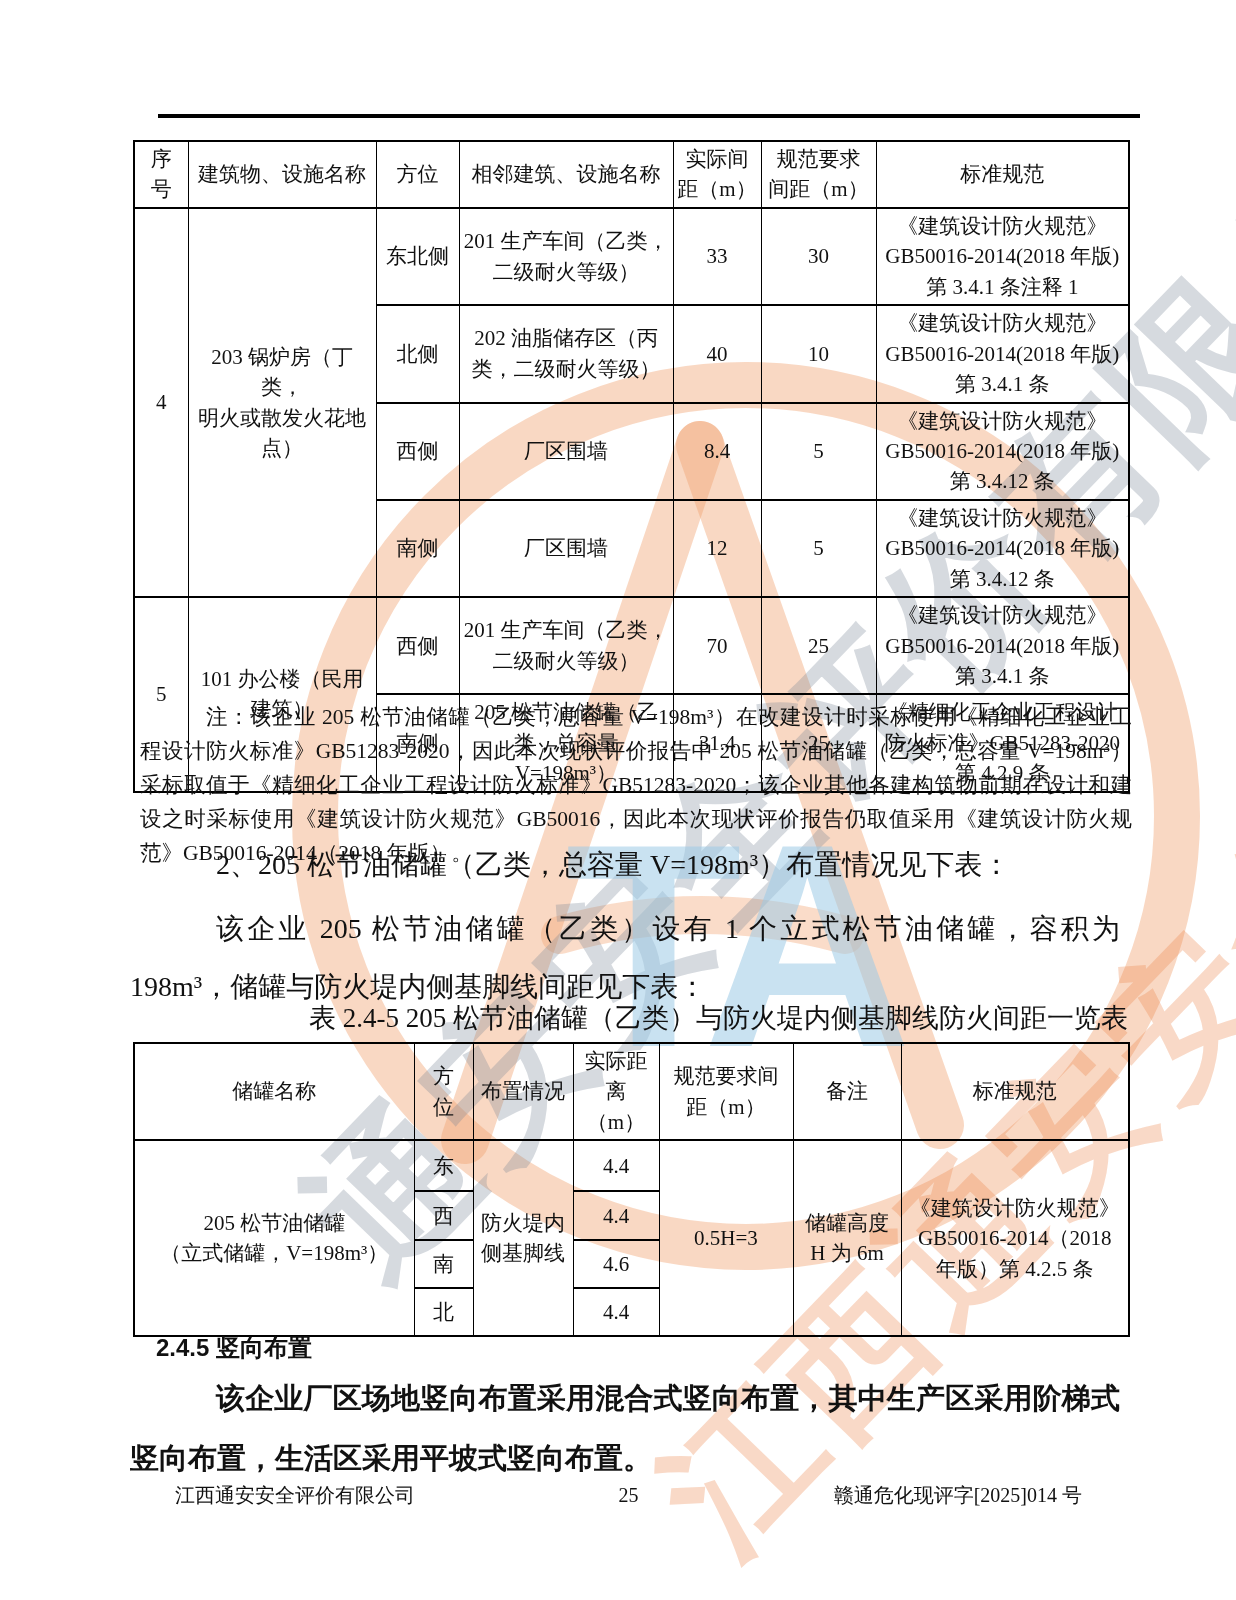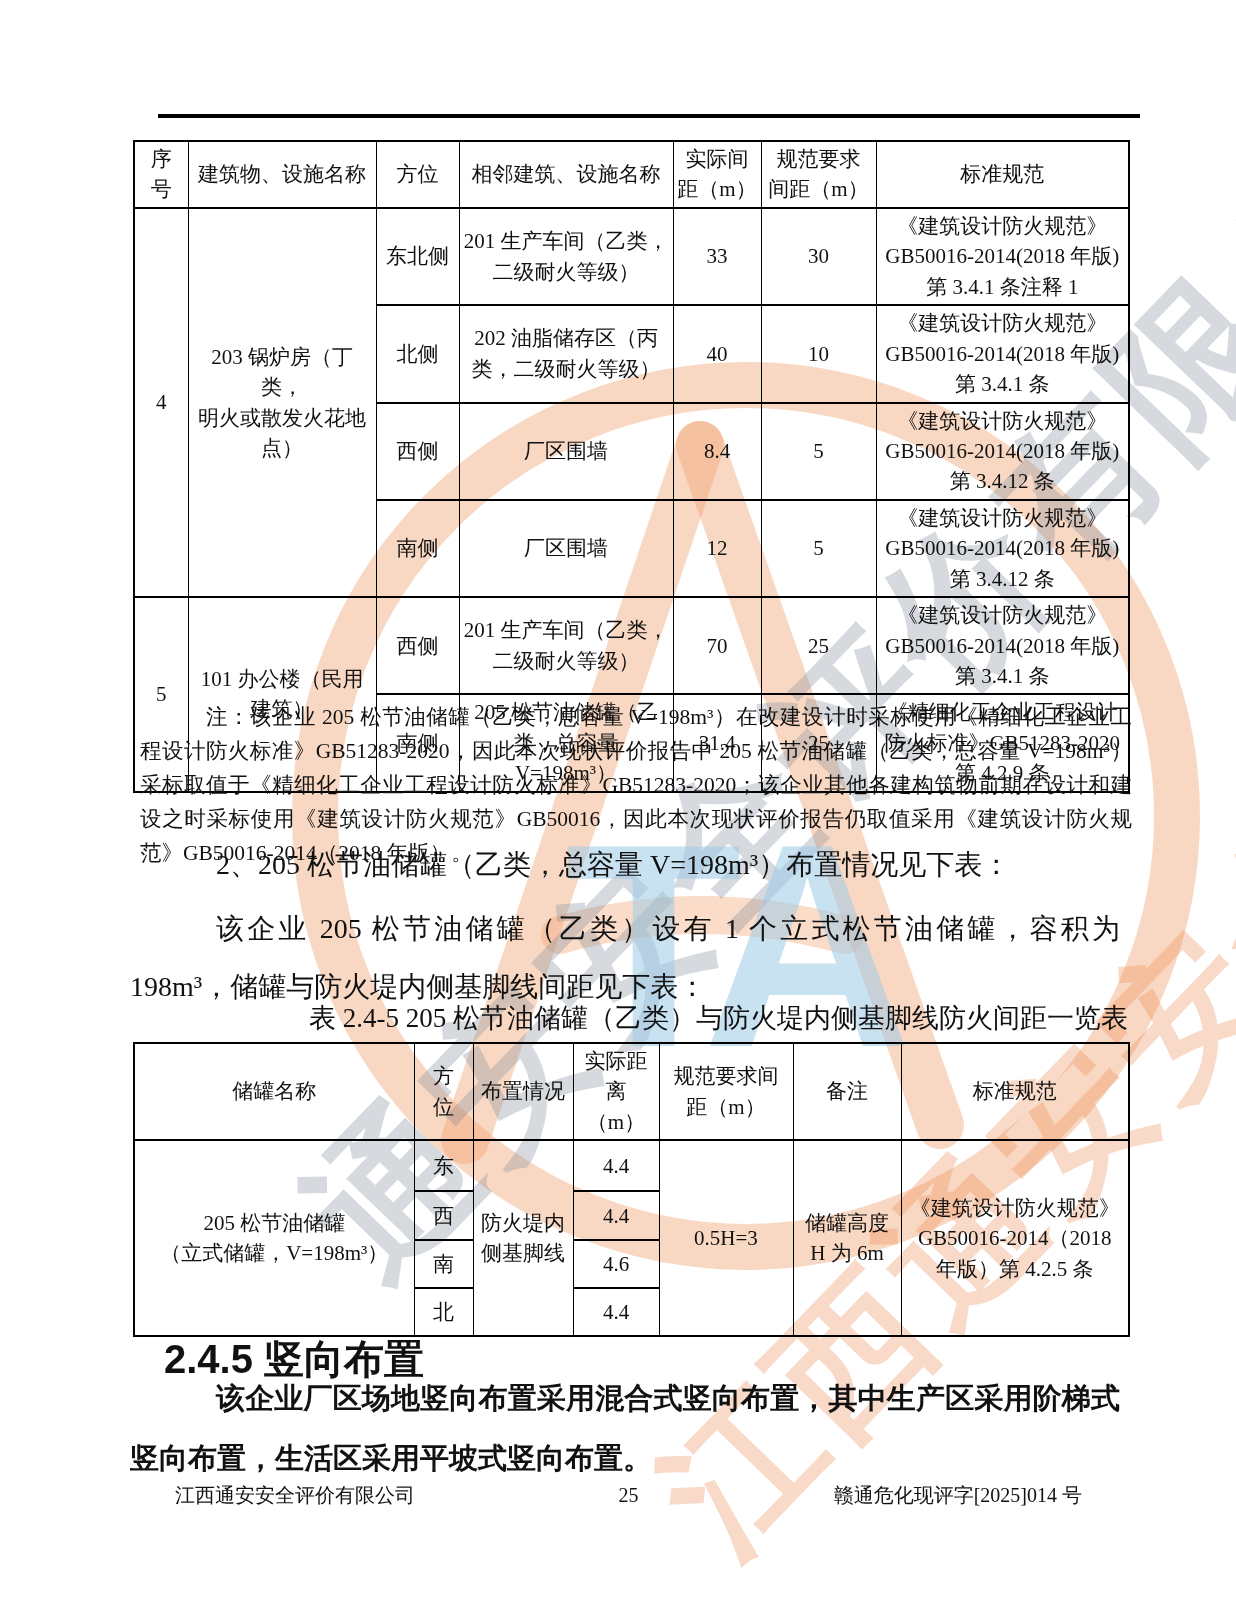--- a/index.html
+++ b/index.html
@@ -65,22 +65,22 @@
     font-size:28px;text-align:justify;
   }
   .para1{top:846px;text-indent:86px;}
   .para2{top:900px;line-height:58px;text-indent:86px;}
   .para3{top:1368px;line-height:60px;text-indent:86px;font-size:29px;font-weight:bold;}
   .t2-title{
     position:absolute;top:1000px;left:133px;width:995px;
     text-align:right;font-size:27px;
   }
   .section-heading{
-    position:absolute;top:1332px;left:164px;
-    font-size:40px;font-weight:bold;
+    position:absolute;top:1332px;left:156px;
+    font-size:24px;font-weight:bold;
     font-family:"Liberation Sans","DejaVu Sans",sans-serif;
   }
   .doc-footer{
     position:absolute;top:1482px;left:133px;width:995px;
     display:flex;align-items:center;font-size:20px;
   }
   .doc-footer .f-left{flex:1;text-align:left;padding-left:42px;}
   .doc-footer .f-center{width:120px;text-align:center;}
   .doc-footer .f-right{flex:1;text-align:right;padding-right:46px;}
 </style>

